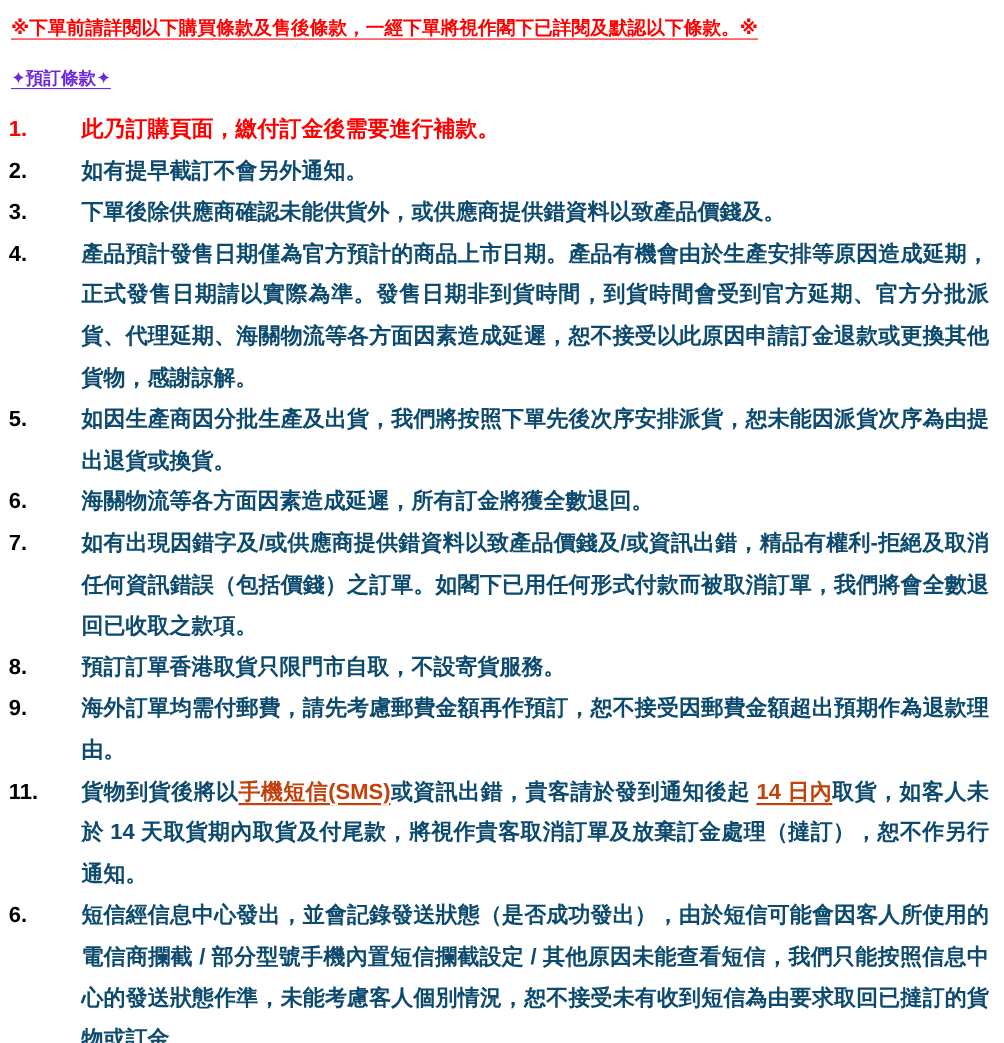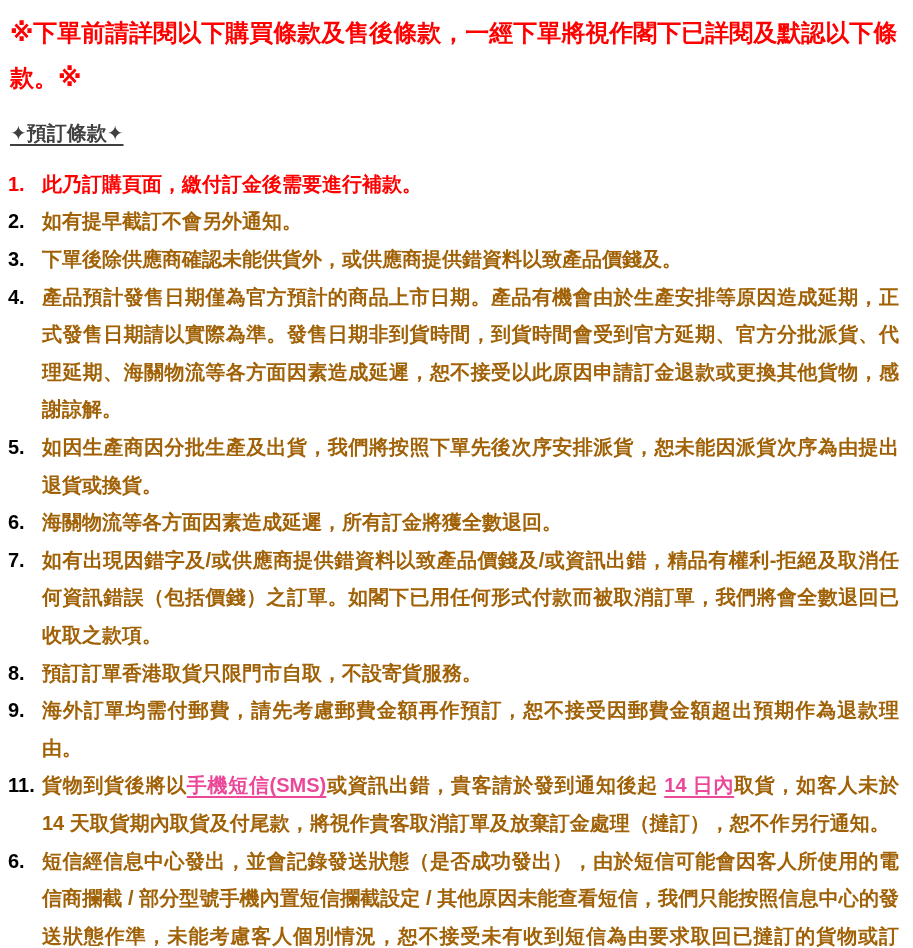--- a/index.html
+++ b/index.html
@@ -15,30 +15,31 @@
     color: #000000;
     box-sizing: border-box;
   }
   .page {
     padding: 10px 14px 10px 8px;
     font-size: 20px;
     line-height: 1.88;
   }
   .title {
     margin: 0 0 15px 2px;
-    font-size: 24px;
+    font-size: 17px;
     font-weight: bold;
     color: #ff0000;
+    text-decoration: underline;
     text-underline-offset: 4px;
   }
   .section-header {
     margin: 0 0 13px 2px;
-    font-size: 20px;
+    font-size: 16px;
     font-weight: bold;
-    color: #404040;
+    color: #6d28d9;
     text-decoration: underline;
     text-underline-offset: 4px;
   }
   .terms-list {
     margin: 0;
   }
   .item {
     display: flex;
     align-items: flex-start;
   }
@@ -46,25 +47,26 @@
     flex: 0 0 34px;
     width: 34px;
     text-align: left;
     white-space: nowrap;
   }
   .num.red { color: #ff0000; }
   .text {
     flex: 1 1 auto;
     text-align: justify;
     text-justify: inter-ideograph;
+    margin-left: 32px;
   }
-  .seg-normal { color: #a16207; }
+  .seg-normal { color: #0c4a6e; }
   .seg-red { color: #ff0000; }
   .seg-red-underline {
-    color: #ec4899;
+    color: #c2410c;
     text-decoration: underline;
     text-underline-offset: 4px;
   }
 </style>
 </head>
 <body>
 
 <div class="page">
   <h1 class="title">※下單前請詳閱以下購買條款及售後條款，一經下單將視作閣下已詳閱及默認以下條款。※</h1>
   <h2 class="section-header">✦預訂條款✦</h2>

